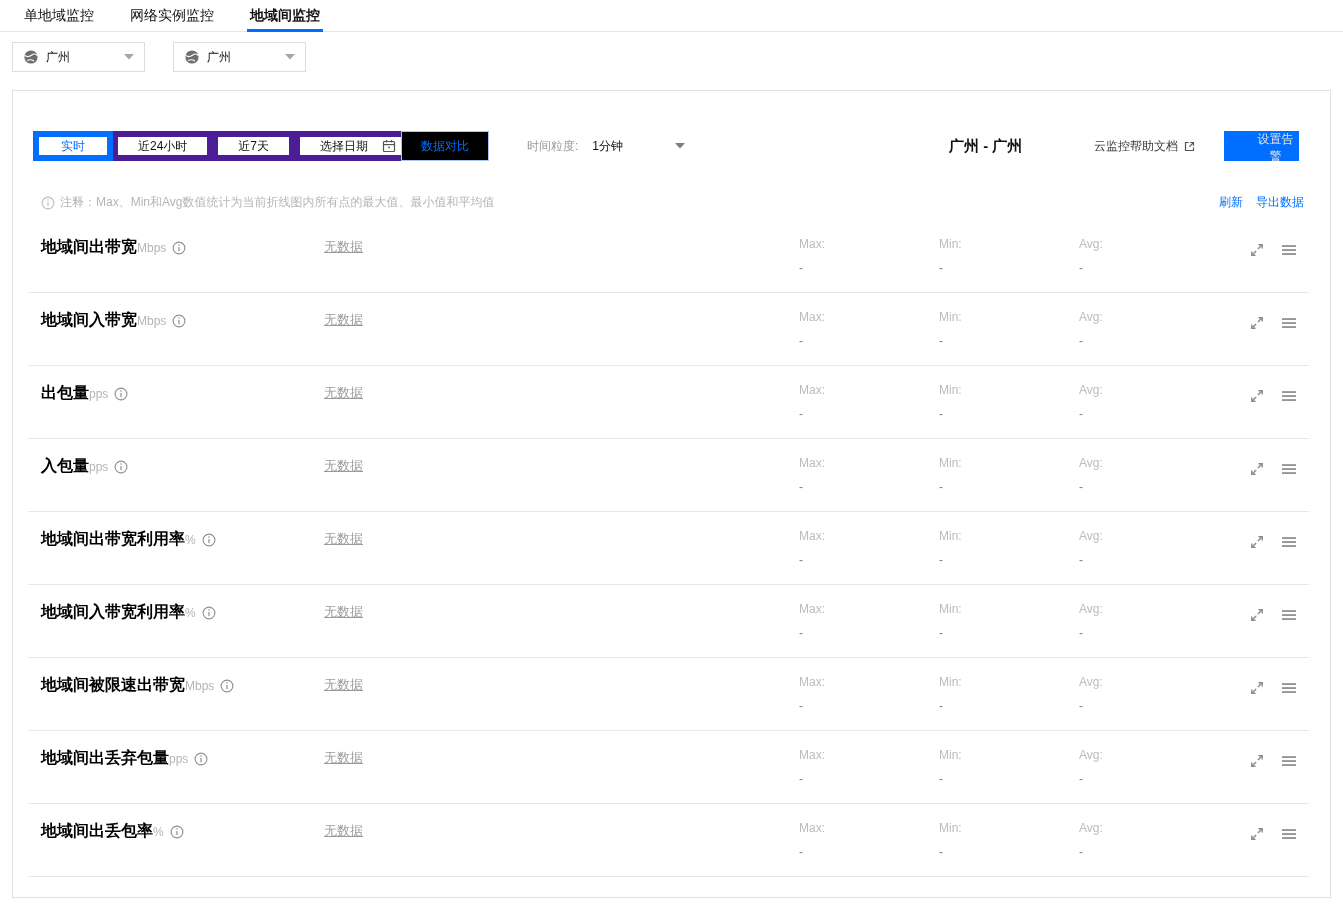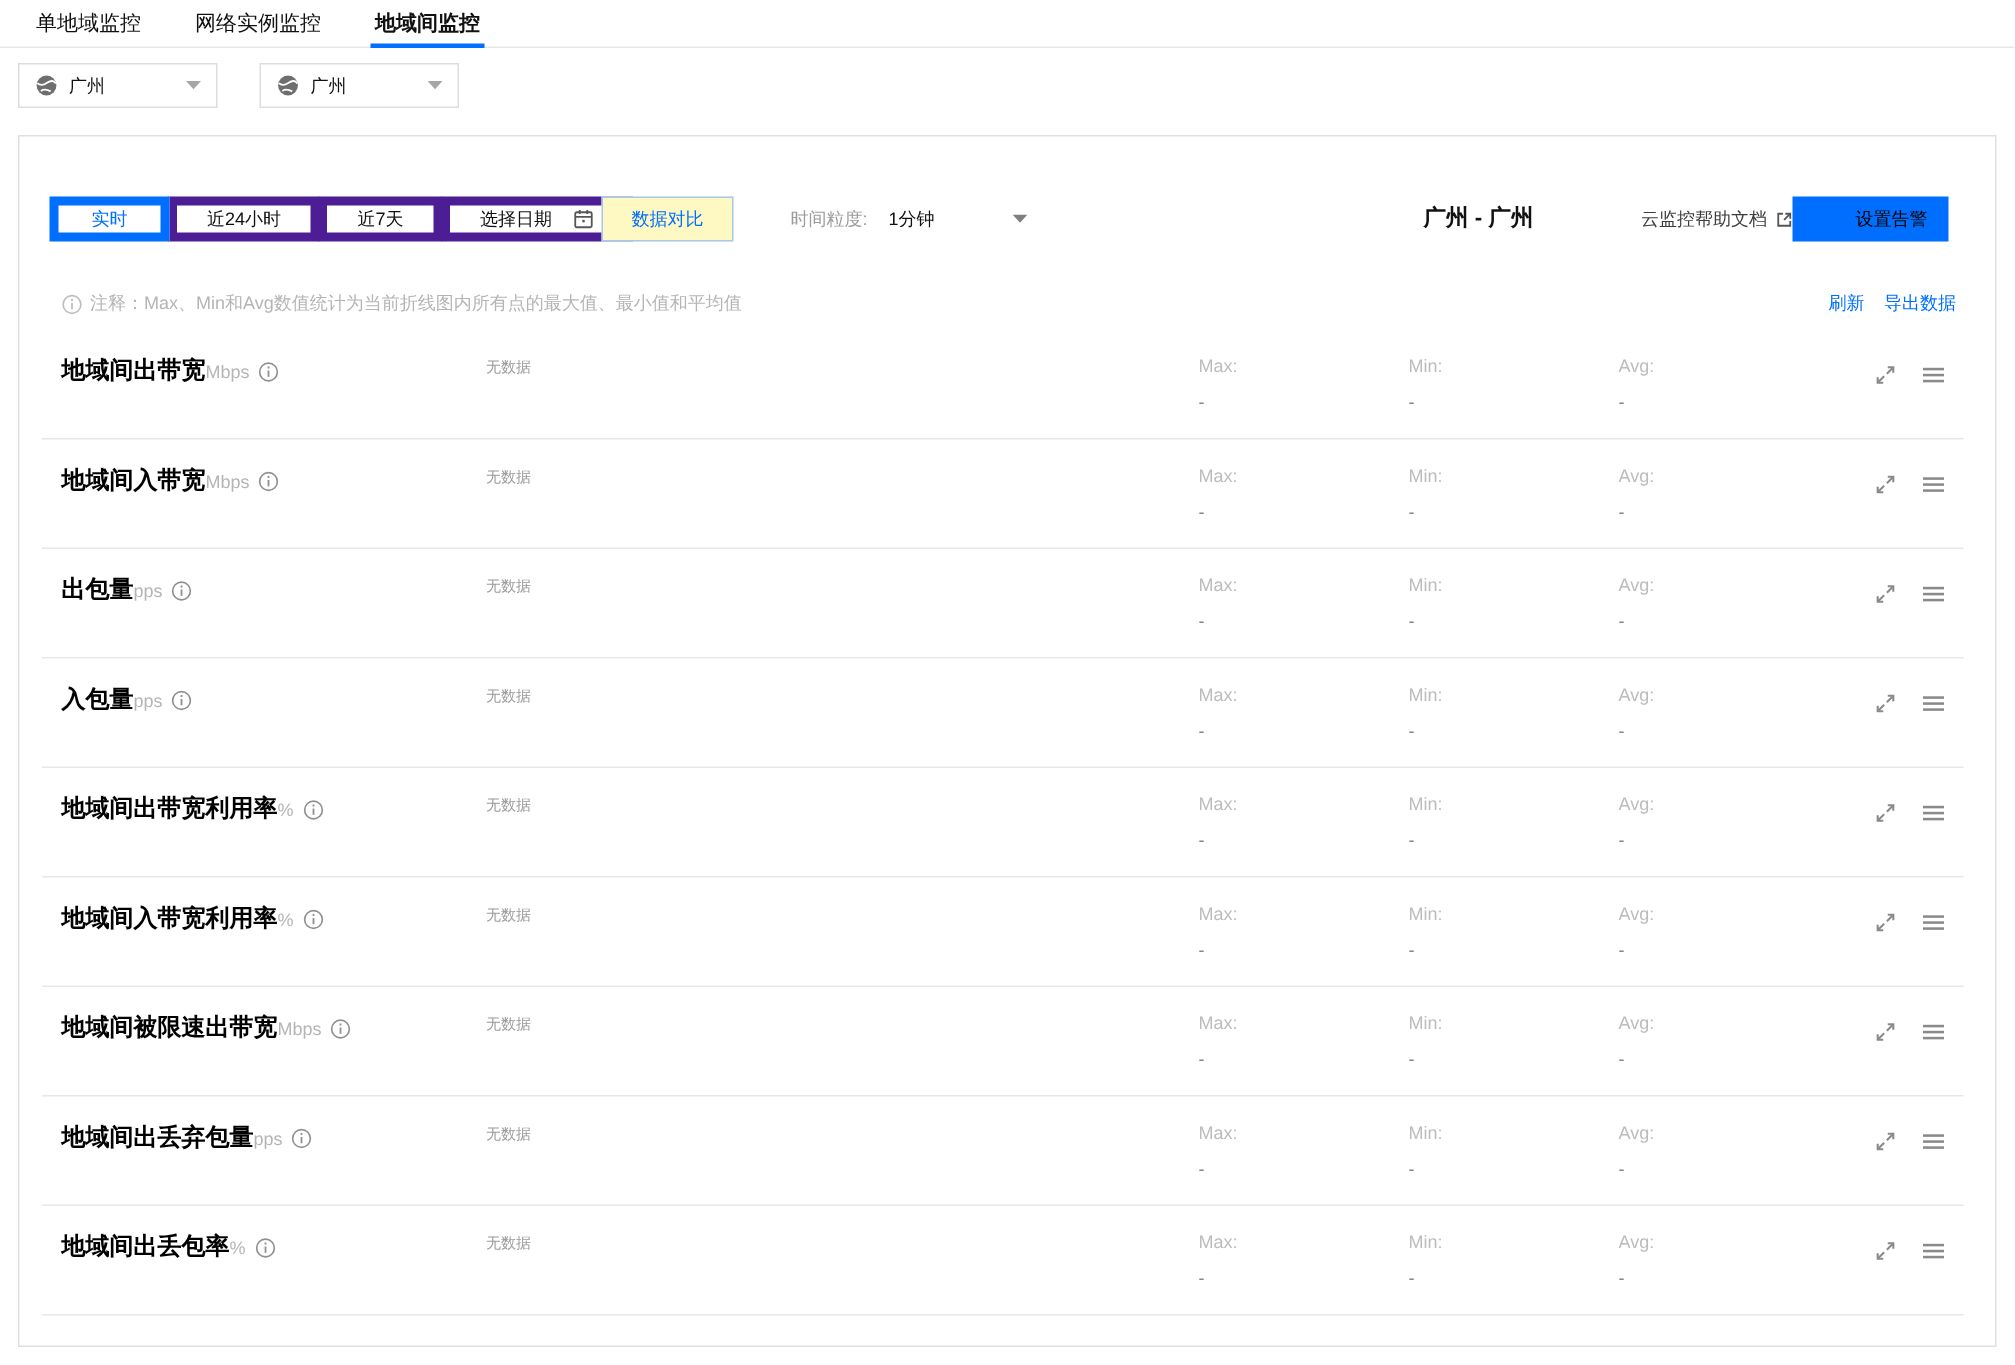--- a/index.html
+++ b/index.html
@@ -33,46 +33,46 @@
   
   .toolbar { position:absolute; top:40px; left:20px; right:18px; height:30px; }
   .btn-group { position:absolute; left:0; top:0; display:flex; }
   .tbtn { height:30px; line-height:28px; padding:0 20px; border:6px solid #4c1d95;
     font-size:12px; color:#111; background:#fff; margin-left:-1px; cursor:pointer;
     display:flex; align-items:center; white-space:nowrap; }
   .tbtn:first-child { margin-left:0; padding:0 22px; }
   .tbtn.active { border-color:var(--accent,#006eff); color:var(--accent,#006eff); z-index:1; }
   .tbtn .cal { margin-left:14px; }
   .compare-btn { position:absolute; left:368px; top:0; width:88px; height:30px;
-    border:1px solid #a8c6f3; background:#fef9c3; color:var(--accent,#006eff);
+    border:1px solid #a8c6f3; background:#000000; color:var(--accent,#006eff);
     font-size:12px; line-height:28px; text-align:center; cursor:pointer; }
   .granularity { position:absolute; left:494px; top:0; height:30px; display:flex; align-items:center; font-size:12px; }
   .granularity .glabel { color:#9b9b9b; }
   .granularity .gvalue { color:#111; margin-left:14px; cursor:pointer; }
   .granularity .caret { margin-left:52px; cursor:pointer; }
   .pair-title { position:absolute; left:916px; top:0; line-height:30px; font-size:15px; font-weight:bold; color:#111; }
   .help-link { position:absolute; right:116px; top:0; line-height:30px; font-size:12px; color:#3c3c3c;
     display:flex; align-items:center; gap:5px; cursor:pointer; }
-  .alarm-btn { position:absolute; right:13px; top:0; width:104px; height:30px;
-    background:var(--accent,#006eff); border:none; color:#000000; font-size:12px; cursor:pointer;padding-left:28px; }
+  .alarm-btn { position:absolute; right:13px; top:0; width:75px; height:30px;
+    background:var(--accent,#006eff); border:none; color:#e5e5e5; font-size:12px; cursor:pointer;padding-left:28px; }
 
   
   .note-bar { position:absolute; top:103px; left:28px; right:26px; height:18px; font-size:12px; }
   .note-left { display:flex; align-items:center; gap:5px; color:#b5b5b5; float:left; }
   .note-links { float:right; display:flex; gap:13px; }
   .note-links span { color:var(--accent,#006eff); cursor:pointer; }
 
   
   .metrics-list { position:absolute; top:129px; left:15px; right:21px; }
   .metric-row { position:relative; height:73px; border-bottom:1px solid #e8e8e8; }
   .m-name { position:absolute; left:13px; top:17px; display:flex; align-items:center; white-space:nowrap; }
   .m-label { font-size:16px; font-weight:bold; color:#000; }
   .m-unit { font-size:12px; color:#b5b5b5; }
   .m-name .info { margin-left:6px; cursor:pointer; }
-  .m-empty { position:absolute; left:296px; top:18px; font-size:10px; color:#9b9b9b; }
+  .m-empty { position:absolute; left:296px; top:18px; font-size:13px; color:#9b9b9b;text-decoration:underline; }
   .m-stat { position:absolute; top:17px; }
   .m-stat .s-label { font-size:12px; color:#bcbcbc; line-height:14px; }
   .m-stat .s-value { font-size:12px; color:#7f7f7f; line-height:14px; margin-top:10px; }
   .s-max { left:771px; } .s-min { left:911px; } .s-avg { left:1051px; }
   .row-icons { position:absolute; left:1221px; top:22px; display:flex; gap:16px; }
   .row-icons .icon { cursor:pointer; }
 </style>
 </head>
 <body>
 

